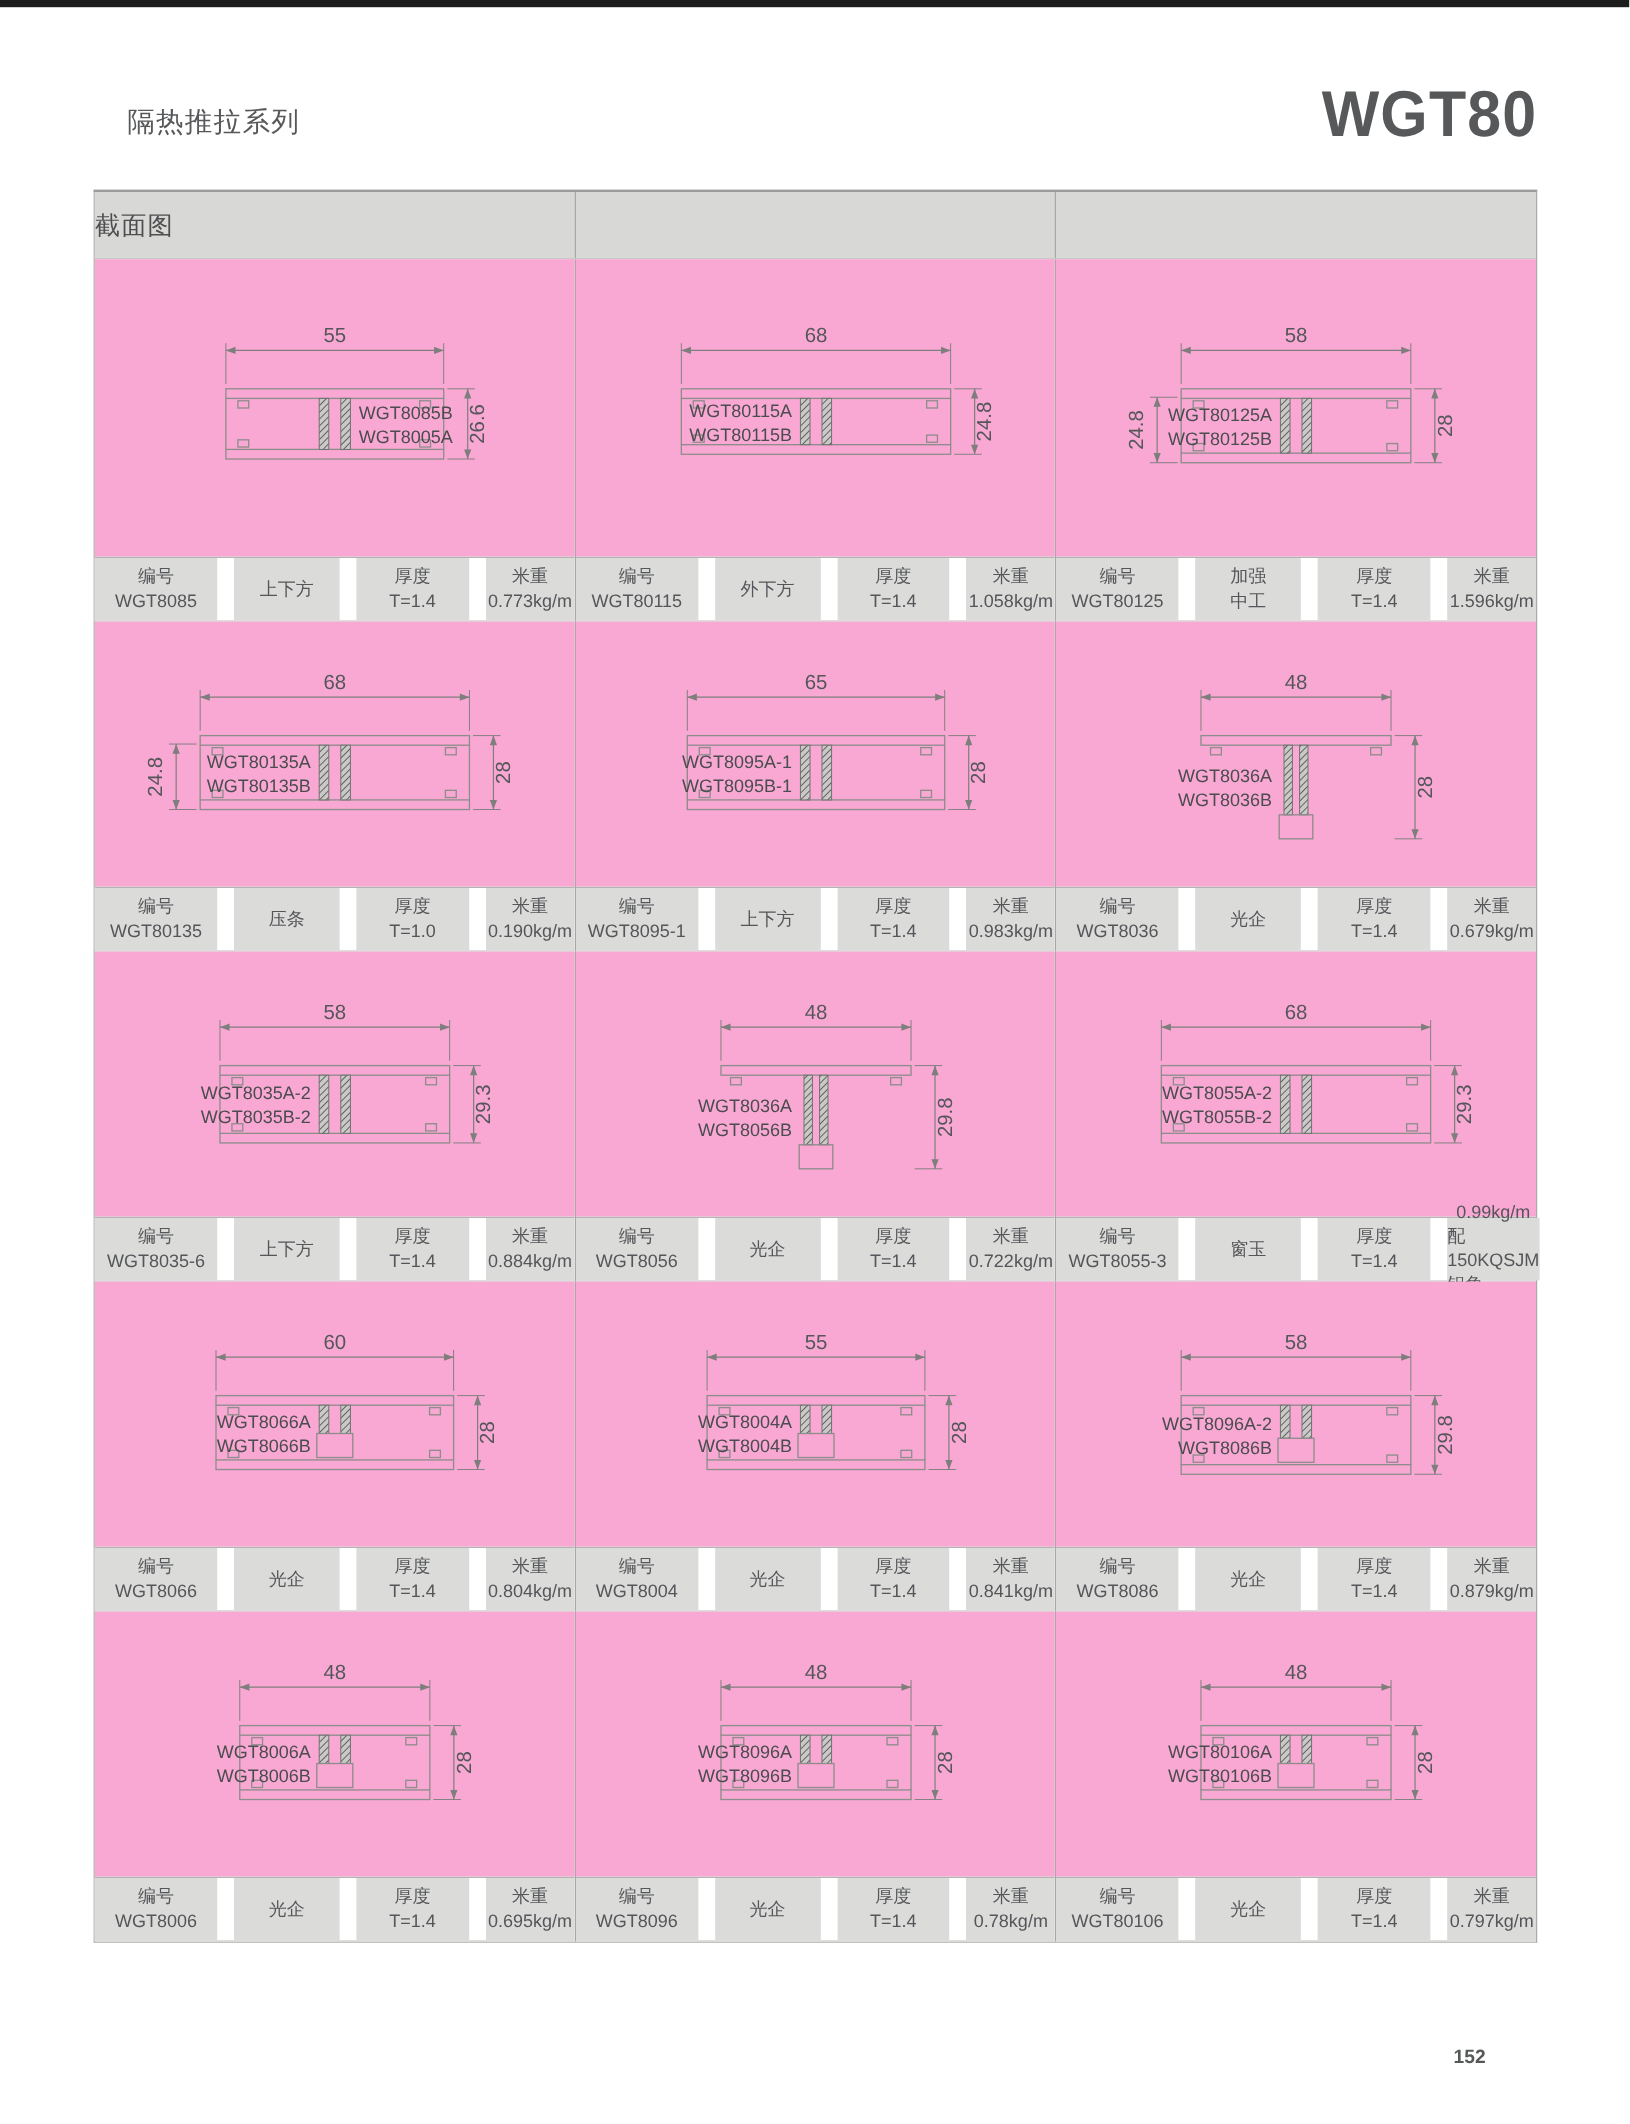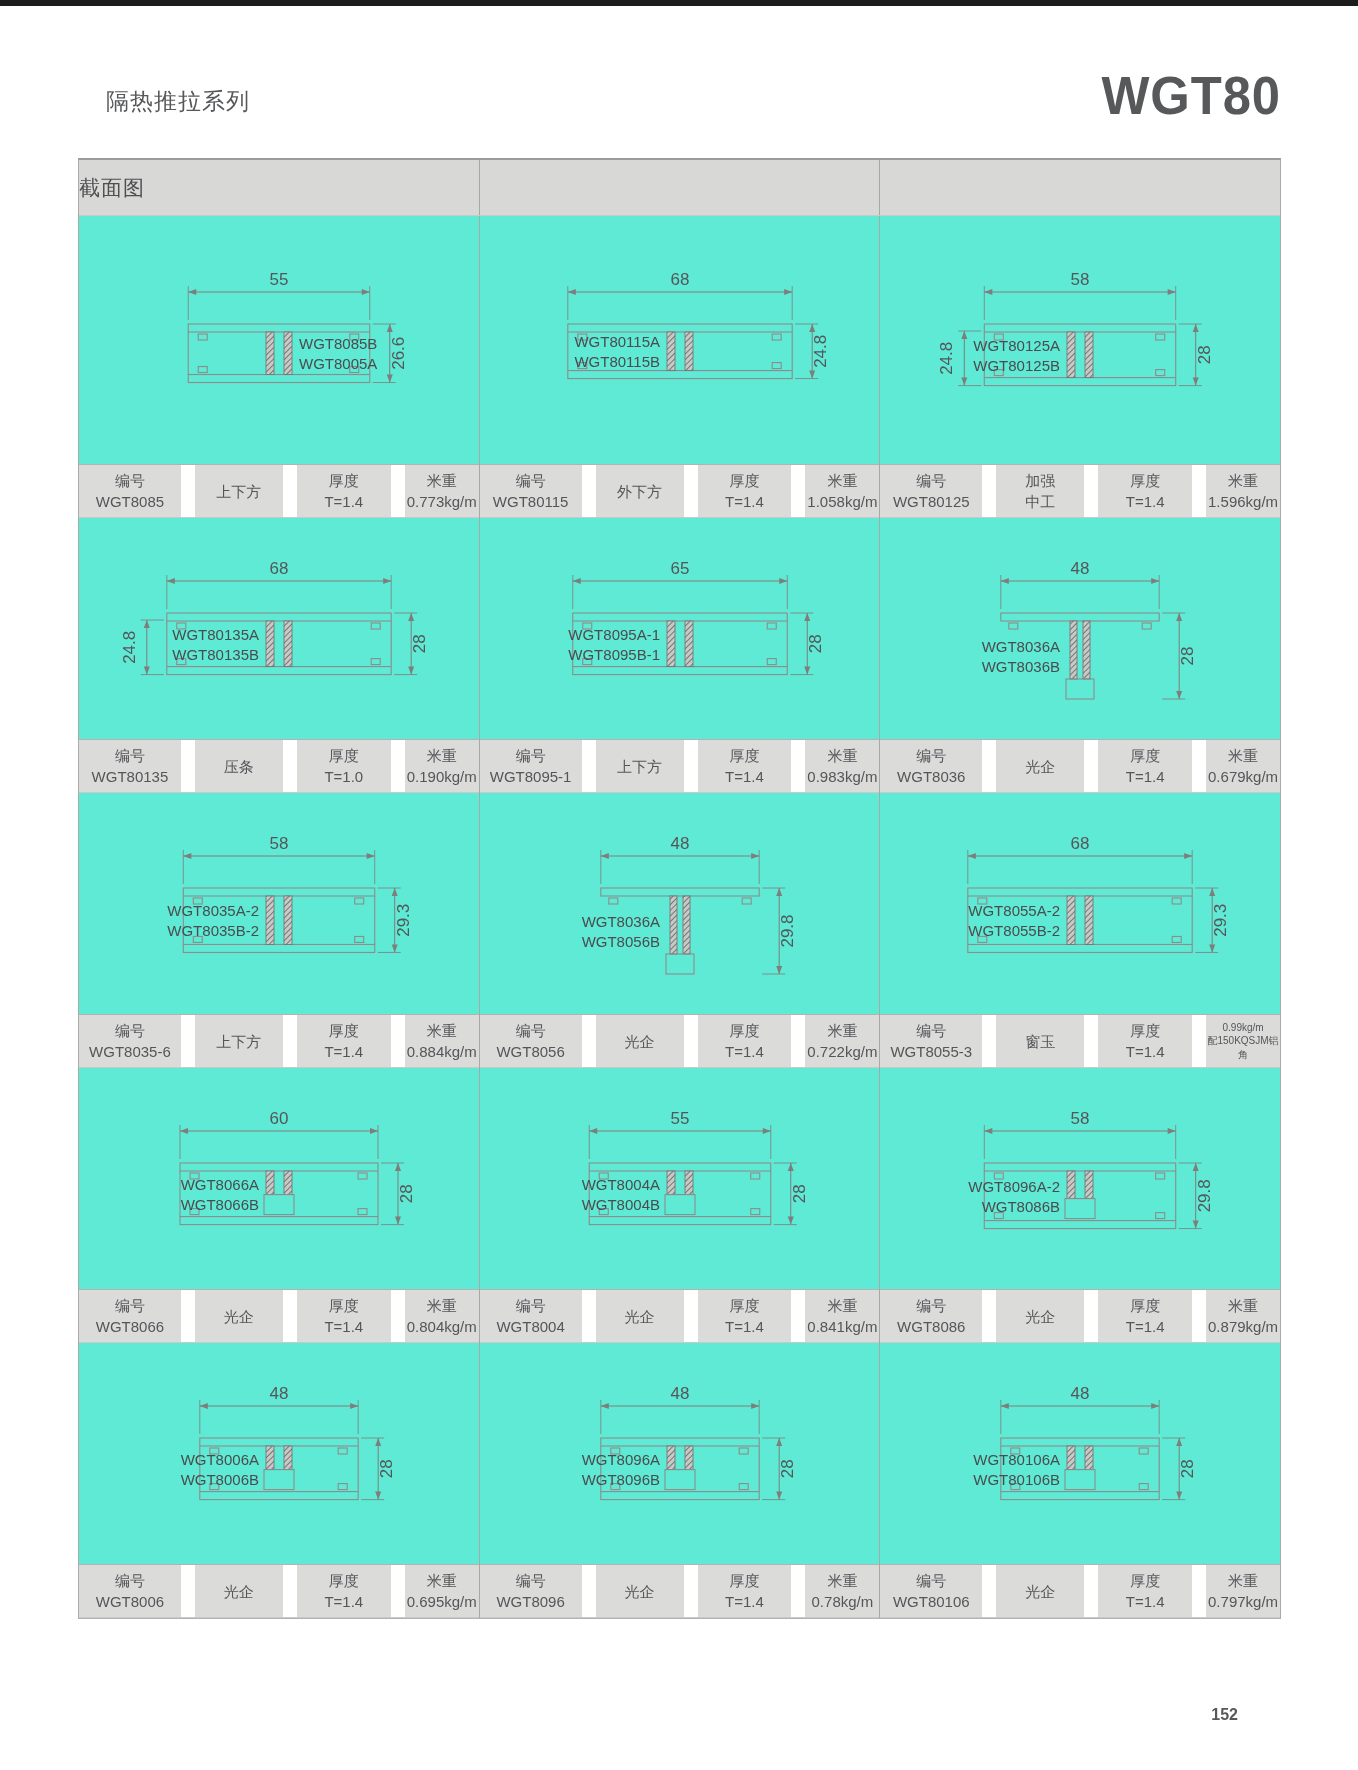--- a/index.html
+++ b/index.html
@@ -9,31 +9,31 @@
   .page-header{position:absolute;left:78px;right:77px;top:78px;height:60px;margin-left:28px;}
   .series-title{position:absolute;left:0;top:8px;font-size:23px;letter-spacing:1px;color:#57585a;}
   .model-title{position:absolute;right:0;top:-14px;font-size:54px;font-weight:700;color:#57585a;letter-spacing:1px;transform:scaleX(.94);transform-origin:right;}
   .spec-table{position:absolute;left:78px;top:158px;width:1203px;border-top:2px solid #9b9b99;border-left:1px solid #aaaaa8;border-right:1px solid #aaaaa8;border-bottom:1px solid #b3b3b1;box-sizing:border-box;}
   .section-bar{display:flex;height:55px;background:#d8d8d6;border-bottom:1px solid #c9c9c7;}
   .sb-cell{flex:1 1 0;border-right:1px solid #a8a8a6;display:flex;align-items:center;box-sizing:border-box;font-size:21px;color:#4e4f51;letter-spacing:1px;}
   .sb-cell.last{border-right:none;}
   .grid-row{display:flex;}
   .cell{flex:1 1 0;border-right:1px solid #a8a8a6;box-sizing:border-box;display:flex;flex-direction:column;}
   .cell.last{border-right:none;}
-  .diagram{height:221px;display:flex;align-items:center;justify-content:center;background:#5eead4;}
+  .diagram{height:221px;display:flex;align-items:center;justify-content:center;background:#f9a8d4;}
   .grid-row.first .diagram{height:248px;}
   .strip{display:flex;gap:14px;background:#ffffff;border-top:1px solid #b3b3b1;border-bottom:1px solid #c9c9c7;height:52px;}
   .sc{background:#dbdbd9;display:flex;flex-direction:column;align-items:center;justify-content:center;line-height:1.4;box-sizing:border-box;}
   .w-code{flex:0 0 25.5%;}
   .w-name{flex:0 0 22%;}
   .w-th{flex:0 0 23.5%;}
-  .w-wt{flex:1 1 auto;text-align:center;}
+  .w-wt{flex:1 1 auto;}
   .sl{font-size:15px;color:#55565a;}
   .sv{font-size:15px;color:#55565a;}
-  .sv.small{font-size:10px;line-height:1.35;}
+  .sv.small{font-size:15px;line-height:1.35;}
   .page-number{position:absolute;right:120px;top:1706px;font-size:16px;font-weight:700;color:#57585a;text-align:center;}
   
   .pr{stroke:#8d8d8b;stroke-width:1.1;fill:none;}
   .bar{stroke:#6f6f6d;stroke-width:.8;}
   .dim{stroke:#7e7e7c;stroke-width:1;}
   .ext{stroke:#7e7e7c;stroke-width:.8;}
   .ah{fill:#7e7e7c;}
   .dtxt{fill:#55565a;font-size:17px;font-family:"Liberation Sans","DejaVu Sans",sans-serif;}
   .ltxt{fill:#4b4c4e;font-size:15px;font-family:"Liberation Sans","DejaVu Sans",sans-serif;}
 </style>

